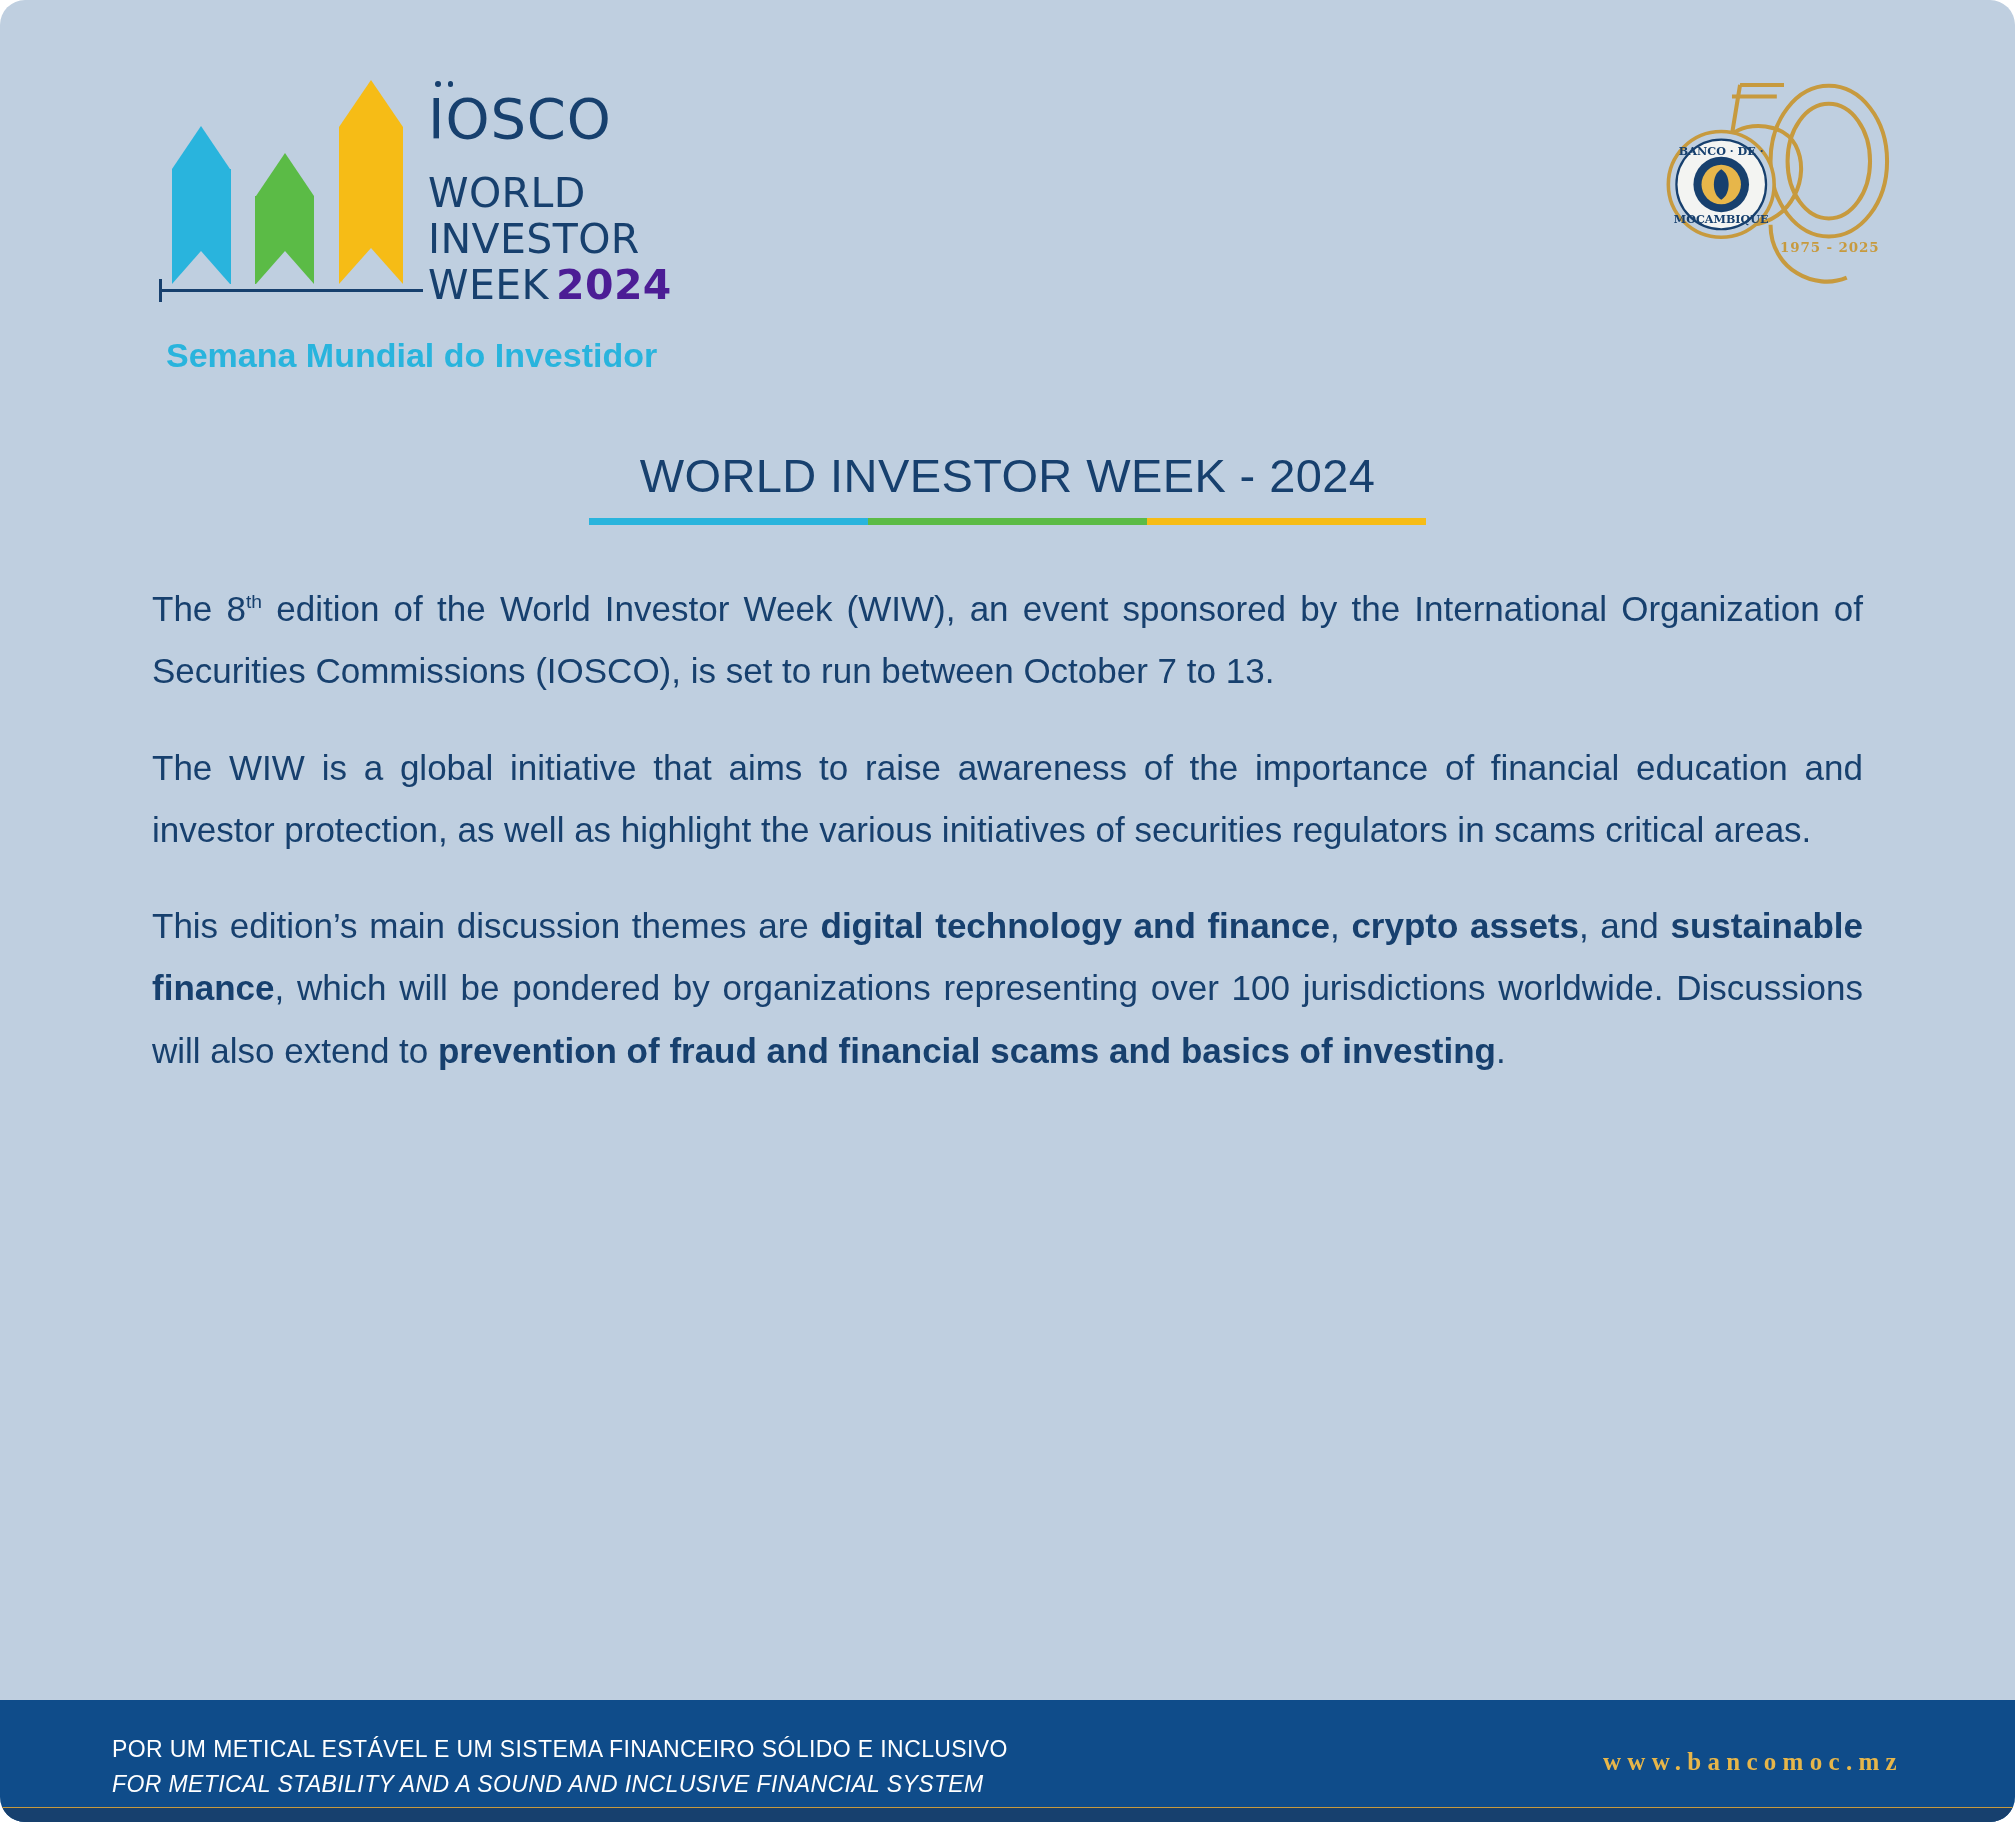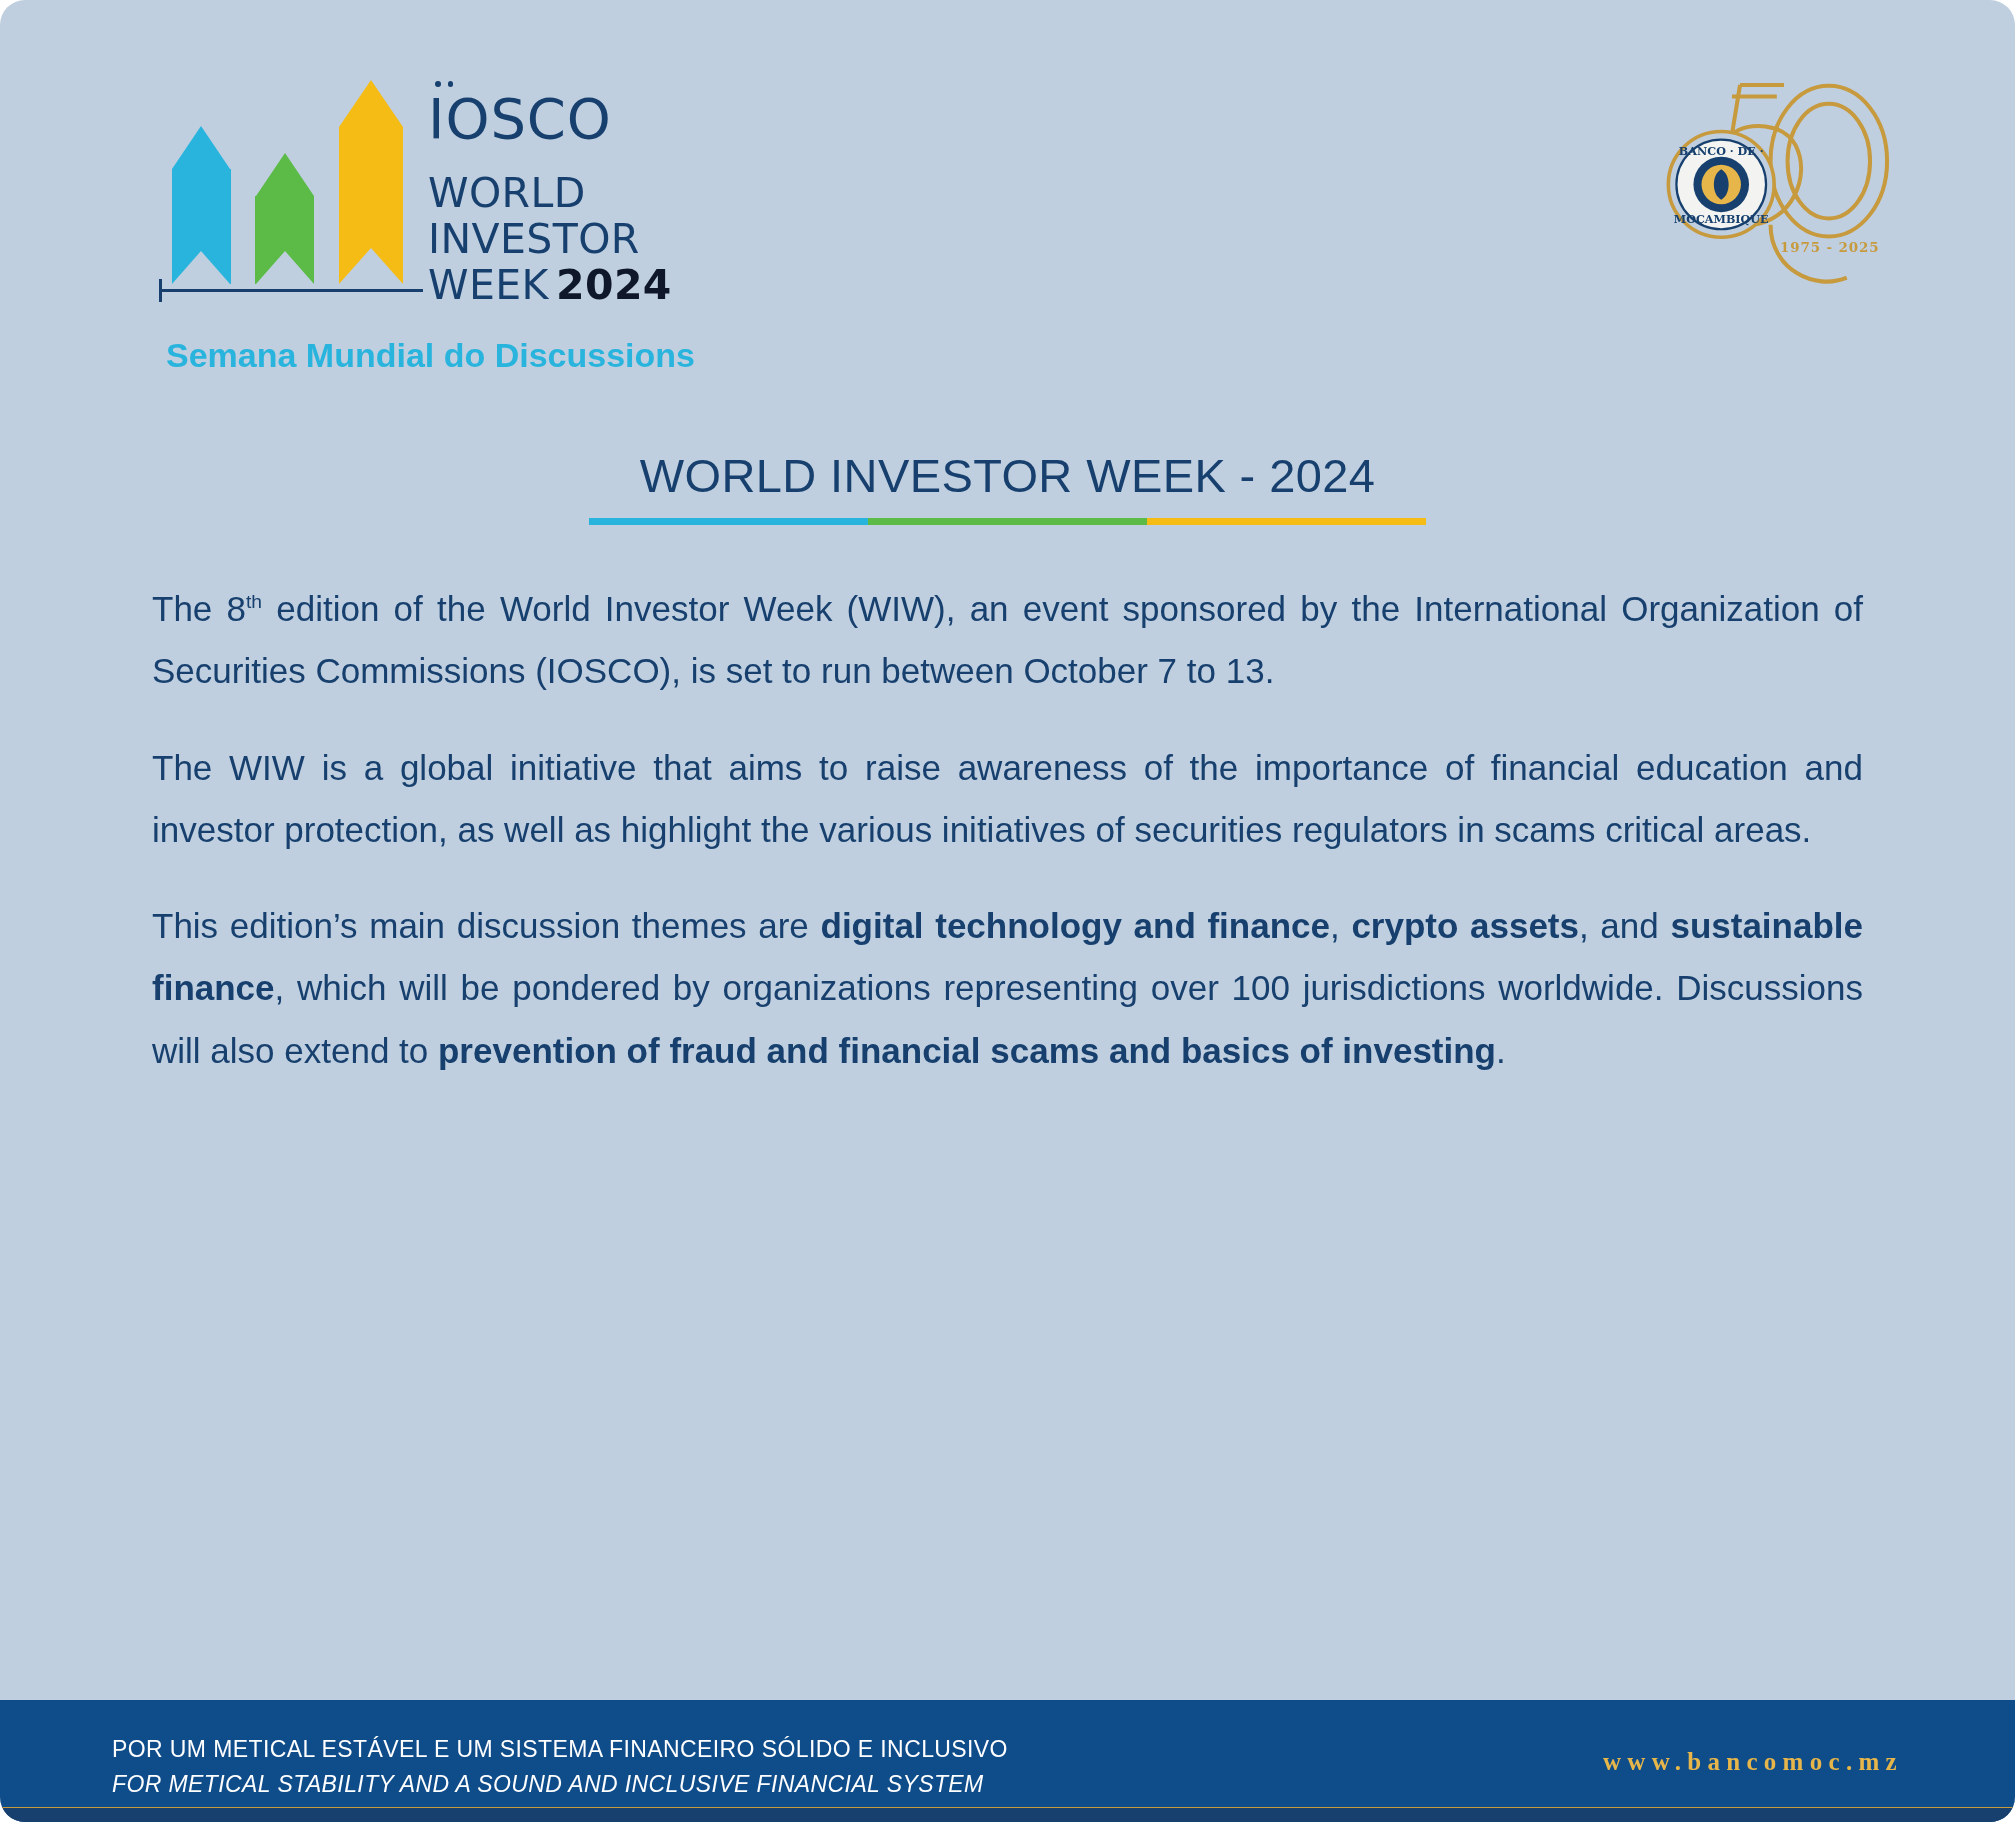--- a/index.html
+++ b/index.html
@@ -177,21 +177,21 @@
   .wiw-lines {
     margin-top: 24px;
     font-family: "DejaVu Sans", sans-serif;
     font-size: 41px;
     font-weight: 400;
     letter-spacing: 0.4px;
     line-height: 1.12;
     color: #17406e;
   }
   .wiw-lines .year {
-    color: #0f172a;
+    color: #4c1d95;
     font-weight: 700;
     margin-left: 7.2px;
   }
 
   .tagline {
     position: absolute;
     left: 166px;
     top: 336px;
     font-size: 34px;
     font-weight: bold;
@@ -336,21 +336,21 @@
         <div class="wiw-lines">
           <div>WORLD</div>
           <div>INVESTOR</div>
           <div>
             <span>WEEK</span><span class="year">2024</span>
           </div>
         </div>
       </div>
     </div>
 
-    <div class="tagline">Semana Mundial do Discussions</div>
+    <div class="tagline">Semana Mundial do Investidor</div>
 
     <div class="bm-logo">
       <svg viewBox="0 0 640 560" xmlns="http://www.w3.org/2000/svg">
 
         <g fill="none" stroke="#c79a3e" stroke-width="9">
 
           <path d="M232 40 L330 40 M232 40 L214 150 C250 120 330 125 356 175 C392 245 345 345 258 352 C200 357 158 330 140 295"></path>
           <path d="M214 66 L314 66"></path>
 
           <ellipse cx="430" cy="210" rx="130" ry="168"></ellipse>

